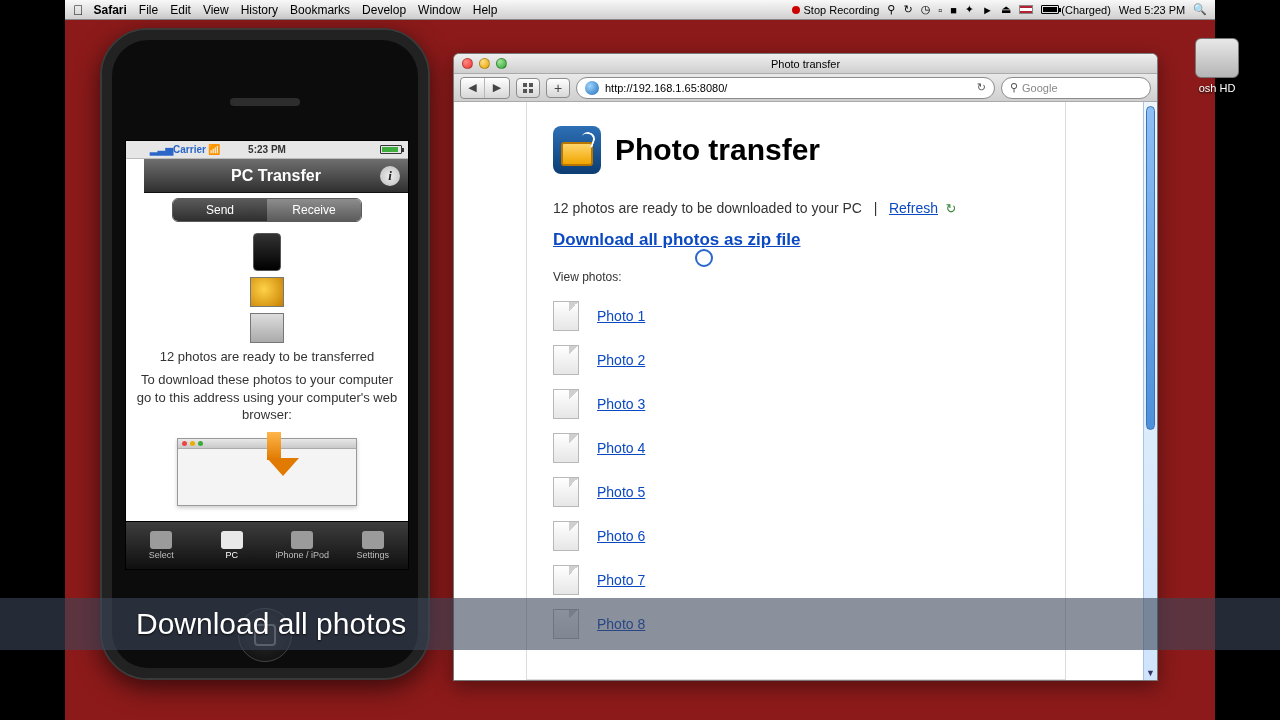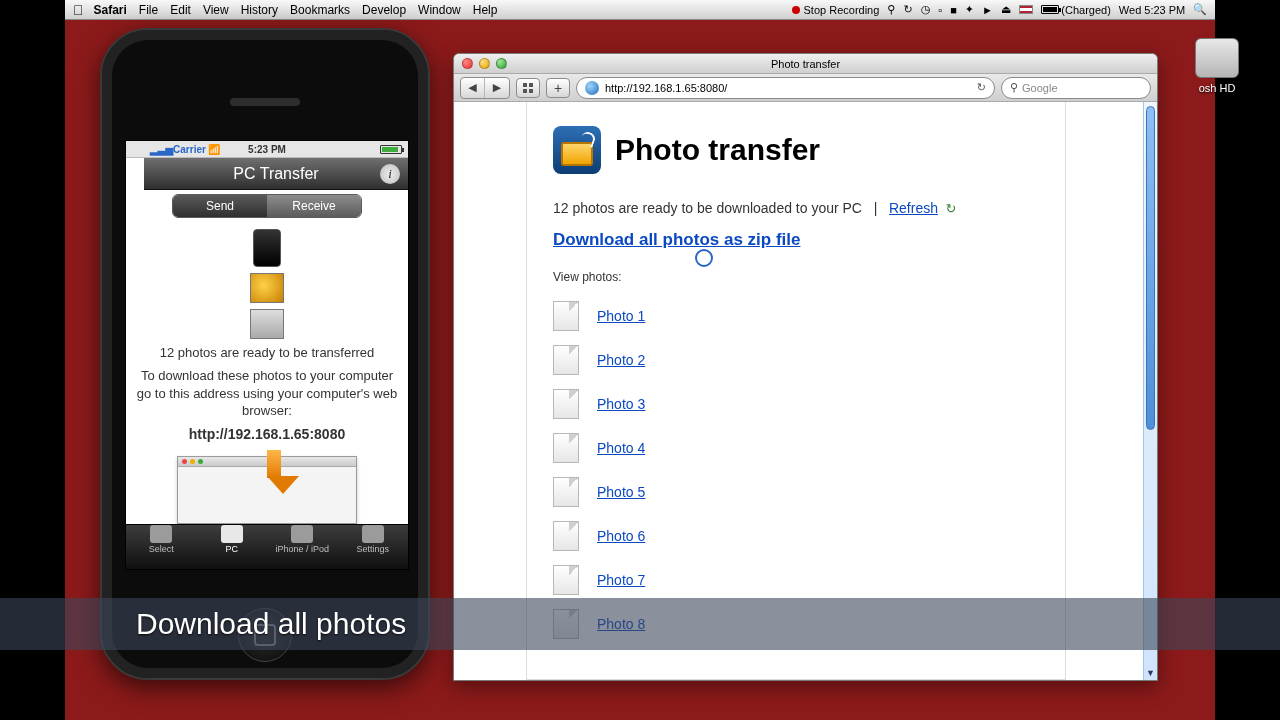--- a/index.html
+++ b/index.html
@@ -87,21 +87,21 @@
   .phone .home::after{content:"";position:absolute;left:50%;top:50%;transform:translate(-50%,-50%);
          width:18px;height:18px;border:2px solid #888;border-radius:4px;}
   .screen{position:absolute;left:23px;top:110px;width:284px;height:430px;background:#fff;
           border:1px solid #000;display:flex;flex-direction:column;font-size:13px;}
   .ios-status{height:18px;background:#e6e6e6;border-bottom:1px solid #bbb;display:flex;align-items:center;padding:0 6px;font-size:10px;color:#333;}
   .ios-status .sig{color:#2a66c8;font-weight:bold;}
   .ios-status .time{position:absolute;left:50%;transform:translateX(-50%);font-weight:bold;color:#333;text-align:right;}
   .ios-status .batt{margin-left:auto;width:22px;height:9px;border:1px solid #333;border-radius:1px;position:relative;}
   .ios-status .batt::before{content:"";position:absolute;left:1px;top:1px;bottom:1px;width:80%;background:#3fae3f;}
   .ios-status .batt::after{content:"";position:absolute;right:-3px;top:2px;width:2px;height:4px;background:#333;}
-  .ios-nav{height:34px;background:linear-gradient(#6f6f6f,#2f2f2f);color:#fff;display:flex;align-items:center;justify-content:center;font-weight:normal;font-size:16px;position:relative;border-bottom:1px solid #111;margin-left:18px;}
+  .ios-nav{height:34px;background:linear-gradient(#6f6f6f,#2f2f2f);color:#fff;display:flex;align-items:center;justify-content:center;font-weight:bold;font-size:16px;position:relative;border-bottom:1px solid #111;margin-left:18px;}
   .ios-nav .info{position:absolute;right:8px;width:20px;height:20px;border-radius:50%;background:radial-gradient(#eee,#bbb);color:#222;display:flex;align-items:center;justify-content:center;font-style:italic;font-family:Georgia;font-size:13px;}
   .seg{height:30px;display:flex;align-items:center;justify-content:center;padding:4px 0 0;}
   .seg-inner{display:flex;border:1px solid #5b5b5b;border-radius:6px;overflow:hidden;width:190px;height:24px;font-size:12px;}
   .seg-btn{flex:1;display:flex;align-items:center;justify-content:center;background:linear-gradient(#8d8d8d,#5b5b5b);color:#fff;}
   .seg-btn.active{background:linear-gradient(#5a5a5a,#2f2f2f);}
   .ios-body{flex:1;padding:6px 10px 0;text-align:center;color:#333;}
   .transfer-row{display:flex;align-items:center;gap:6px;margin:4px 0 6px;flex-direction:column;}
   .dev-ic{width:28px;height:38px;border:1px solid #555;border-radius:4px;background:linear-gradient(#333,#000);}
   .sun-ic{width:34px;height:30px;border:1px solid #777;background:radial-gradient(circle at 40% 40%,#ffd24a,#c77f00);}
   .pc-ic{width:34px;height:30px;border:1px solid #777;background:linear-gradient(#ddd,#aaa);}
@@ -109,21 +109,21 @@
   .instr{font-size:13px;line-height:1.35;margin-top:6px;}
   .ip{font-weight:bold;font-size:14px;margin-top:6px;}
   .arrow{margin:8px auto 0;width:0;height:0;position:relative;}
   .arrow::before{content:"";display:block;margin:0 auto;width:14px;height:28px;background:linear-gradient(#ffb64a,#e07a00);}
   .arrow::after{content:"";display:block;margin:-2px auto 0;width:0;height:0;border-left:16px solid transparent;border-right:16px solid transparent;border-top:18px solid #e07a00;}
   .mini-win{margin:6px auto 0;width:180px;height:68px;border:1px solid #9a9a9a;background:#f4f4f4;box-shadow:0 2px 4px rgba(0,0,0,.2);}
   .mini-win .mw-bar{height:10px;background:linear-gradient(#e8e8e8,#c9c9c9);border-bottom:1px solid #aaa;display:flex;align-items:center;gap:3px;padding-left:4px;}
   .mini-win .mw-dot{width:5px;height:5px;border-radius:50%;}
   .mw-dot.r{background:#e44;} .mw-dot.y{background:#e8b000;} .mw-dot.g{background:#3bab3b;}
   .ios-tab{height:48px;background:linear-gradient(#3d3d3d,#0f0f0f);border-top:1px solid #000;display:flex;}
-  .ios-tab .tab{flex:1;display:flex;flex-direction:column;align-items:center;justify-content:flex-start;gap:1px;color:#bfbfbf;font-size:9px;}
+  .ios-tab .tab{flex:1;display:flex;flex-direction:column;align-items:center;justify-content:center;gap:1px;color:#bfbfbf;font-size:9px;}
   .ios-tab .tab.active{color:#fff;}
   .ios-tab .tic{width:22px;height:18px;background:#9b9b9b;border-radius:3px;}
   .ios-tab .tab.active .tic{background:#e8e8e8;}
 
   
   .caption{position:absolute;left:0;right:0;top:598px;height:52px;
      background:rgba(60,70,90,.6); color:#fff; font-size:30px;
      display:flex;align-items:center;padding-left:136px;
      text-shadow:0 1px 2px rgba(0,0,0,.8);}
 
@@ -286,21 +286,20 @@
       </div>
     </div>
     <div class="ios-body">
       <div class="transfer-row">
         <div class="dev-ic"></div>
         <div class="sun-ic"></div>
         <div class="pc-ic"></div>
         <div class="transfer-text">12 photos are ready to be transferred</div>
       </div>
       <div class="instr">To download these photos to your computer go to this address using your computer's web browser:</div>
-      <div class="ip">http://192.168.1.65:8080</div>
       <div class="arrow"></div>
       <div class="mini-win">
         <div class="mw-bar">
             <span class="mw-dot r"></span>
             <span class="mw-dot y"></span>
             <span class="mw-dot g"></span>
           </div>
       </div>
     </div>
     <div class="ios-tab">

